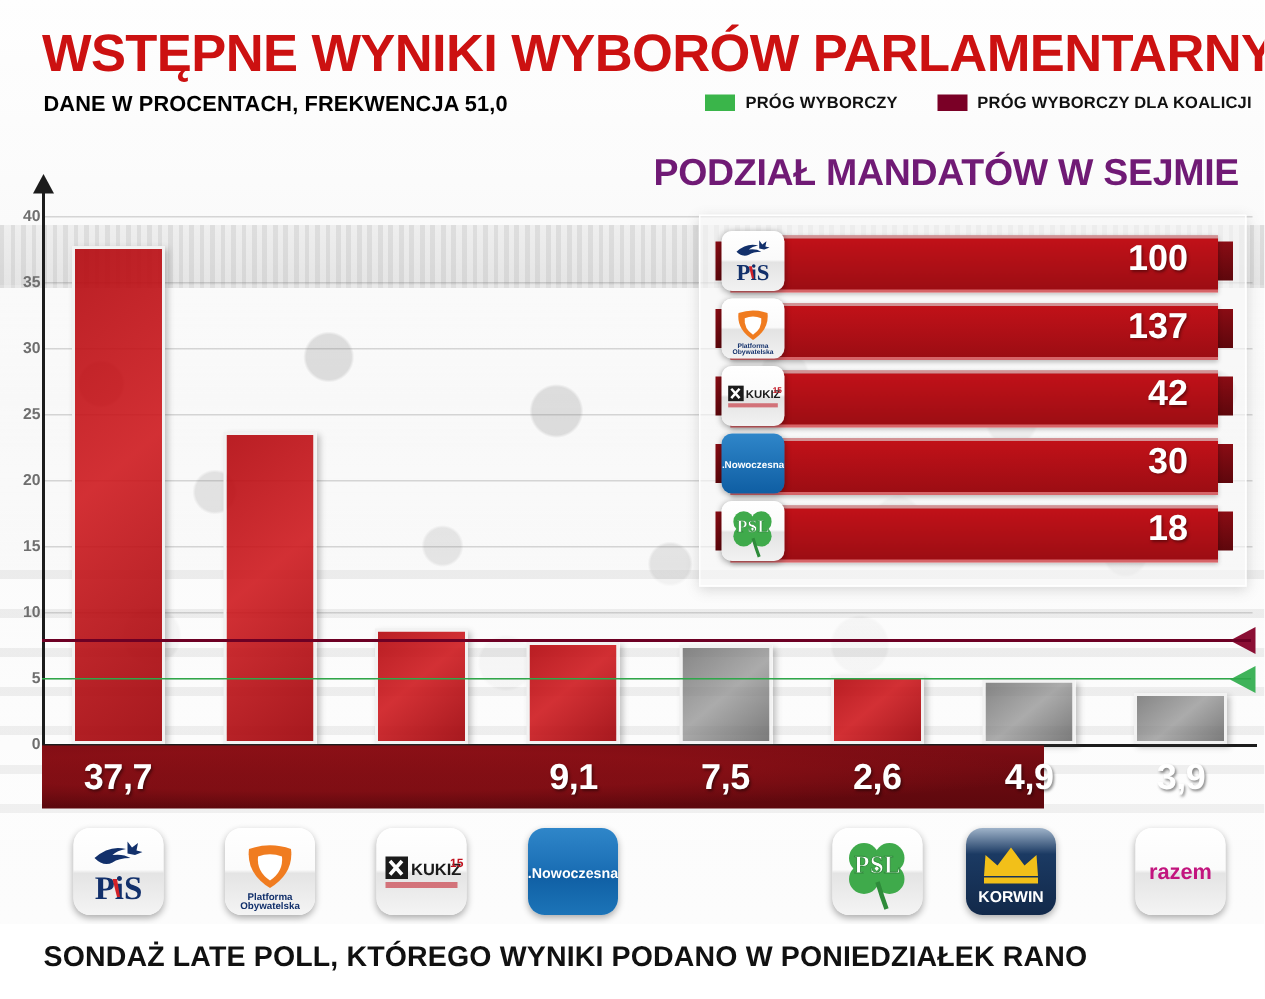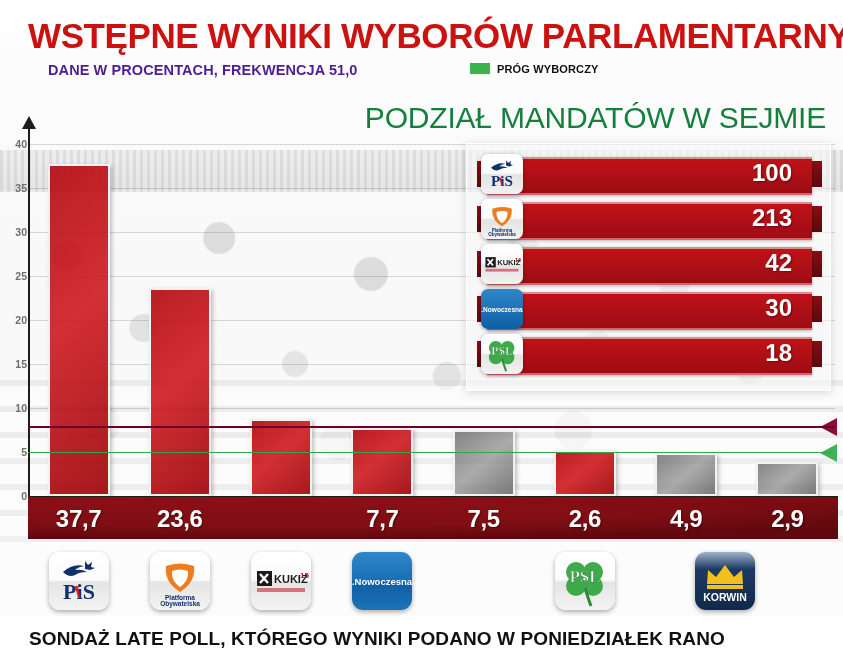--- a/index.html
+++ b/index.html
@@ -69,34 +69,33 @@
 
   
   .header{position:absolute;left:0;top:0;width:843px;z-index:5;}
   .main-title{
     position:absolute; left:28px; top:16px;
     font-size:35px; font-weight:bold; letter-spacing:-.4px;
     white-space:nowrap;
   }
   .subtitle{
     position:absolute; left:29px; top:62px;
-    font-size:14.5px; font-weight:bold; color:#4c1d95; letter-spacing:.1px;
+    font-size:14.5px; font-weight:bold; color:#000000; letter-spacing:.1px;
     white-space:nowrap;
-    margin-left:19px;
   }
 
   
   .legend{position:absolute; left:470px; top:63px; display:flex; align-items:center; gap:26px; z-index:6;}
   .legend-item{display:flex; align-items:flex-start; gap:7px;}
   .legend-swatch{width:20px;height:11px;display:inline-block;}
   .legend-label{font-size:11px;font-weight:bold;color:#111;letter-spacing:.15px;white-space:nowrap;}
 
   .seats-title{
     position:absolute; right:17px; top:101px;
-    font-size:30px; font-weight:normal; color:#15803d;
+    font-size:25px; font-weight:bold; color:#701a75;
     letter-spacing:-.2px; white-space:nowrap; z-index:6;
   }
 
   
   .chart{position:absolute; left:0; top:118px; width:843px; height:382px; z-index:3;}
   .y-axis-line{
     position:absolute; left:28px; top:8px; width:2px; height:372px;
     background:#1c1c1c;
   }
   .y-axis-arrow{
@@ -140,21 +139,21 @@
     background:
       linear-gradient(140deg,rgba(180,12,18,.92) 0%,rgba(205,20,25,.88) 45%,rgba(160,8,14,.93) 100%);
   }
   .bar.gray{
     background:
       linear-gradient(140deg,rgba(105,105,105,.80) 0%,rgba(140,140,140,.72) 50%,rgba(95,95,95,.82) 100%);
   }
 
   
   .value-band{
-    position:absolute; left:28px; top:497px; width:810px; height:42px; z-index:6;
+    position:absolute; left:28px; top:497px; width:668px; height:42px; z-index:6;
     background:
       radial-gradient(ellipse at 30% 40%, rgba(150,18,24,.55) 0 38%, transparent 72%),
       linear-gradient(180deg,#7e0d14 0%,#6a0a10 48%,#5d080d 100%);
   }
   .value{
     position:absolute; top:8px;
     color:#fff; font-size:24px; font-weight:bold; text-align:center;
     letter-spacing:-.3px;
     text-shadow:1px 1px 2px rgba(0,0,0,.45);
   }
@@ -235,20 +234,24 @@
 
   <div class="header">
     <div class="main-title" style="color: rgb(204, 17, 17);">WSTĘPNE WYNIKI WYBORÓW PARLAMENTARNYCH</div>
     <div class="subtitle">DANE W PROCENTACH, FREKWENCJA 51,0</div>
   </div>
 
   <div class="legend">
     <div class="legend-item">
       <span class="legend-swatch" style="background: rgb(58, 181, 74);"></span>
       <span class="legend-label">PRÓG WYBORCZY</span>
+    </div>
+    <div class="legend-item">
+      <span class="legend-swatch" style="background: rgb(122, 0, 38);"></span>
+      <span class="legend-label">PRÓG WYBORCZY DLA KOALICJI</span>
     </div>
   </div>
 
   <div class="seats-title">PODZIAŁ MANDATÓW W SEJMIE</div>
 
   <div class="chart">
     <div class="y-axis-line"></div>
     <div class="y-axis-arrow"></div>
     <div class="x-axis-line"></div>
     <div id="gridlines">
@@ -285,26 +288,25 @@
     <div id="thresholds">
         <div class="threshold coalition" style="top: 307.524px;"></div>
         <div class="thr-arrow coalition" style="position: absolute; left: 820px; top: 307.524px;"></div>
         <div class="threshold single" style="top: 333.952px;"></div>
         <div class="thr-arrow single" style="position: absolute; left: 820px; top: 333.952px;"></div>
       </div>
   </div>
 
   <div class="value-band" id="value-band">
       <div class="value" style="width: 101.25px; left: 0px;">37,7</div>
-      <div class="value" style="width: 101.25px; left: 101.25px;">23,6</div>
-      <div class="value" style="width: 101.25px; left: 303.75px;">7,7</div>
+      <div class="value" style="width: 101.25px; left: 303.75px;">9,1</div>
       <div class="value" style="width: 101.25px; left: 405px;">7,5</div>
       <div class="value" style="width: 101.25px; left: 506.25px;">2,6</div>
       <div class="value" style="width: 101.25px; left: 607.5px;">4,9</div>
-      <div class="value" style="width: 101.25px; left: 708.75px;">2,9</div>
+      <div class="value" style="width: 101.25px; left: 708.75px;">3,9</div>
     </div>
 
   <div class="logos" id="logos">
       <div class="logo-tile" style="left: 48.625px;">
         <svg class="logo-svg" viewBox="0 0 60 58">
           <path d="M14 20 q10 -9 21 -6 q-6 1 -9 4 q7 -1 12 2 q-8 0 -12 3 q-6 3 -12 -3 z" fill="#12306b"></path>
           <path d="M36 9 l3 4 l4 -3 l-1 5 l4 1 l-5 2 l-5 -1 z" fill="#12306b"></path>
           <text x="30" y="47" font-family="Liberation Serif, serif" font-size="22" font-weight="bold" fill="#12306b" text-anchor="middle">PiS</text>
           <path d="M26 34 l3 12 l2 0 l-2 -12 z" fill="#d32128"></path>
         </svg>
@@ -334,25 +336,30 @@
       <div class="logo-tile" style="left: 554.875px;">
         <svg class="logo-svg" viewBox="0 0 60 58">
           <circle cx="21" cy="20" r="10" fill="#3faa4b"></circle>
           <circle cx="38" cy="20" r="10" fill="#3faa4b"></circle>
           <circle cx="21" cy="34" r="10" fill="#3faa4b"></circle>
           <circle cx="38" cy="34" r="10" fill="#3faa4b"></circle>
           <path d="M30 36 q3 10 6 18" stroke="#2e8b3a" stroke-width="3" fill="none"></path>
           <text x="30" y="30" font-family="Liberation Serif, serif" font-size="17" font-weight="bold" fill="#ffffff" text-anchor="middle" stroke="#2e8b3a" stroke-width=".6">PSL</text>
         </svg>
       </div>
-      <div class="logo-tile tile-navy" style="background: linear-gradient(rgb(159, 179, 201) 0%, rgb(27, 58, 99) 30%, rgb(18, 41, 74) 100%); left: 695px; text-decoration: underline;">
+      <div class="logo-tile tile-navy" style="background: linear-gradient(rgb(159, 179, 201) 0%, rgb(27, 58, 99) 30%, rgb(18, 41, 74) 100%); left: 644px; text-decoration: underline;">
         <svg class="logo-svg" viewBox="0 0 60 58">
           <path d="M12 32 l1 -14 l8 7 l9 -12 l9 12 l8 -7 l1 14 z" fill="#f2c019"></path>
           <rect x="12" y="33" width="36" height="4" fill="#f2c019"></rect>
           <text x="30" y="49" font-family="Liberation Sans, sans-serif" font-size="10.5" font-weight="bold" fill="#ffffff" text-anchor="middle">KORWIN</text>
+        </svg>
+      </div>
+      <div class="logo-tile" style="left: 757.375px;">
+        <svg class="logo-svg" viewBox="0 0 60 58">
+          <text x="30" y="34" font-family="Liberation Sans, sans-serif" font-size="14.5" font-weight="bold" fill="#c2157e" text-anchor="middle">razem</text>
         </svg>
       </div>
     </div>
 
   <div class="seats-panel">
     <div class="seats-inner" id="seats-inner">
         <div class="seat-row" style="top: 2px;">
           <div class="seat-cap left"></div>
           <div class="seat-cap right"></div>
           <div class="seat-bar"></div>
@@ -363,21 +370,21 @@
               <path d="M36 9 l3 4 l4 -3 l-1 5 l4 1 l-5 2 l-5 -1 z" fill="#12306b"></path>
               <text x="30" y="47" font-family="Liberation Serif, serif" font-size="22" font-weight="bold" fill="#12306b" text-anchor="middle">PiS</text>
               <path d="M26 34 l3 12 l2 0 l-2 -12 z" fill="#d32128"></path>
             </svg>
           </div>
         </div>
         <div class="seat-row" style="top: 47px;">
           <div class="seat-cap left"></div>
           <div class="seat-cap right"></div>
           <div class="seat-bar"></div>
-          <div class="seat-value">213</div>
+          <div class="seat-value">137</div>
           <div class="seat-logo">
             <svg class="logo-svg" viewBox="0 0 60 58">
               <path d="M16 14 q14 -5 28 0 q2 16 -14 26 q-16 -10 -14 -26 z" fill="#f07c20"></path>
               <path d="M22 19 q8 -3 16 0 q1 10 -8 16 q-9 -6 -8 -16 z" fill="#ffffff"></path>
               <text x="30" y="48" font-family="Liberation Sans, sans-serif" font-size="6.5" font-weight="bold" fill="#12306b" text-anchor="middle">Platforma</text>
               <text x="30" y="54" font-family="Liberation Sans, sans-serif" font-size="6.5" font-weight="bold" fill="#12306b" text-anchor="middle">Obywatelska</text>
             </svg>
           </div>
         </div>
         <div class="seat-row" style="top: 92px;">

